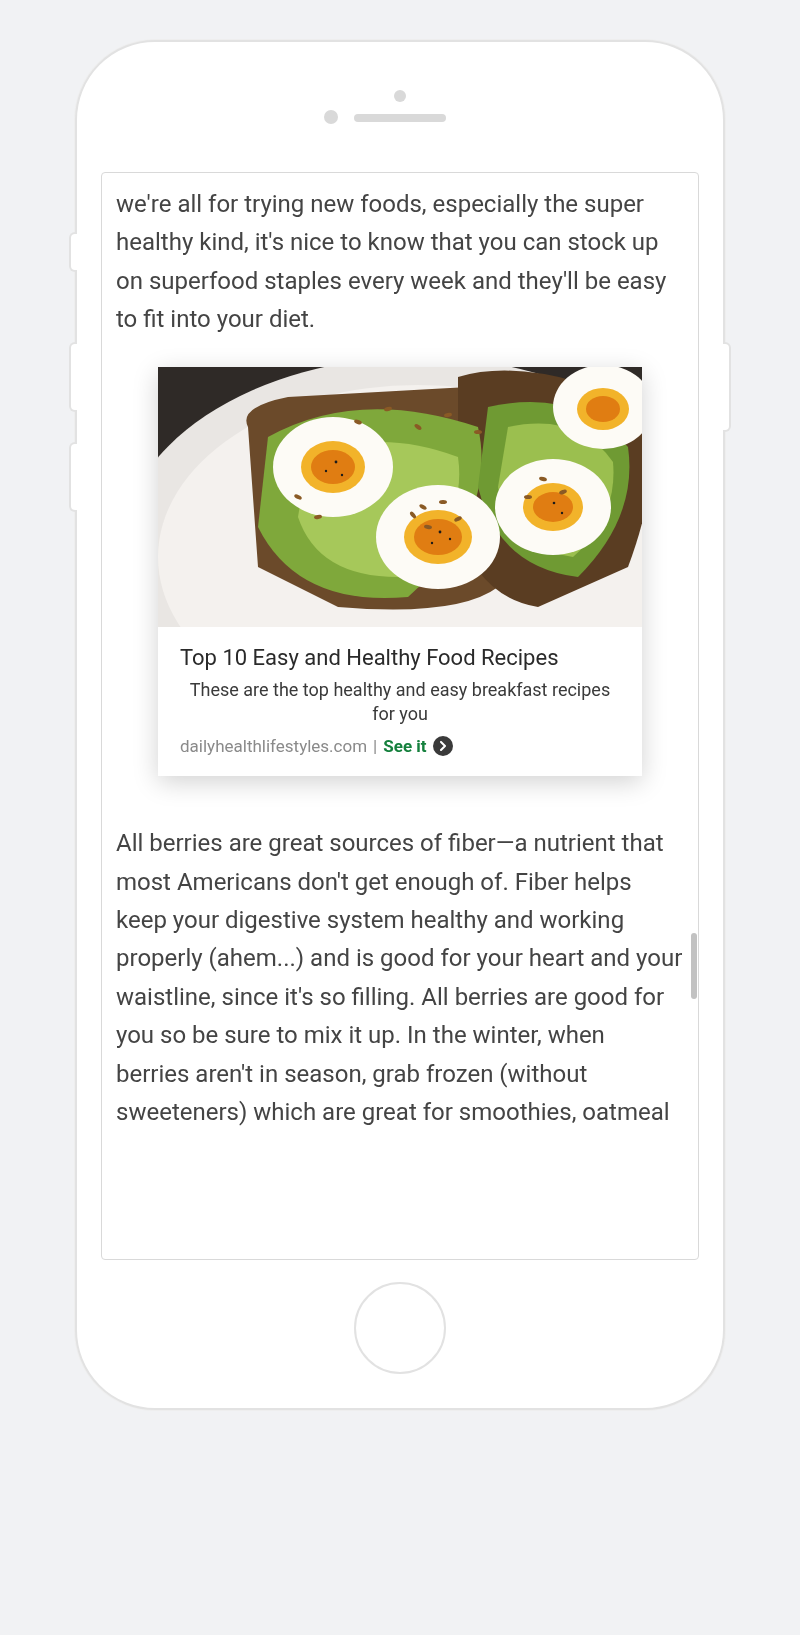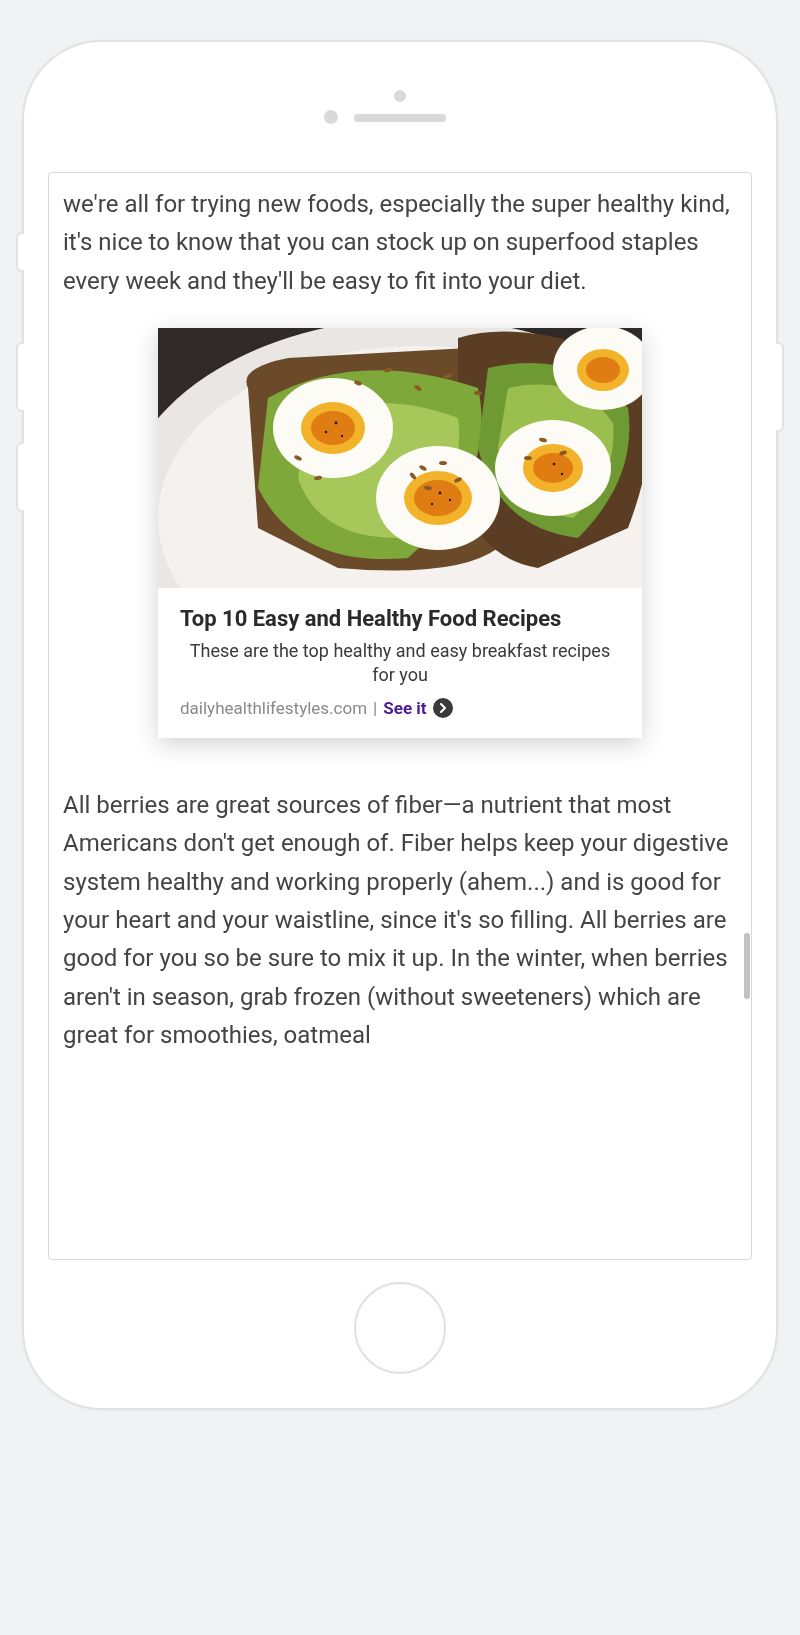--- a/index.html
+++ b/index.html
@@ -7,21 +7,21 @@
   body {
     background: #f1f2f4;
     font-family: -apple-system, BlinkMacSystemFont, "Segoe UI", Roboto, Helvetica, Arial, sans-serif;
     display: flex;
     justify-content: center;
     padding: 40px 0 160px;
     width: 800px;
     height: 1635px;
   }
   .phone-frame {
-    width: 756px;
+    width: 650px;
     height: 1370px;
     background: #fff;
     border: 2px solid #e2e2e2;
     border-radius: 80px;
     position: relative;
     box-shadow: 0 0 0 1px #eee;
   }
   
   .earpiece {
     position: absolute;
@@ -107,42 +107,42 @@
     display: block;
     position: relative;
     overflow: hidden;
   }
   .ad-image svg { display:block; width:100%; height:100%; }
   .ad-body {
     padding: 18px 22px 20px;
   }
   .ad-title {
     font-size: 22px;
-    font-weight: 700;
+    font-weight: 400;
     color: #2a2a2a;
     margin-bottom: 8px;
   }
   .ad-desc {
     font-size: 18px;
     color: #3a3a3a;
     line-height: 1.35;
     margin-bottom: 10px;
     text-align: center;
   }
   .ad-footer {
     font-size: 17px;
     color: #8a8a8a;
     display: flex;
     align-items: flex-start;
     gap: 6px;
   }
   .ad-sep { color: #8a8a8a; }
   .ad-seeit {
     font-weight: 700;
-    color: #4c1d95;
+    color: #15803d;
   }
   .ad-chevron {
     width: 20px; height: 20px;
     background: #3a3a3a;
     border-radius: 50%;
     display: inline-flex;
     align-items: center;
     justify-content: center;
     color: #fff;
     font-size: 12px;

